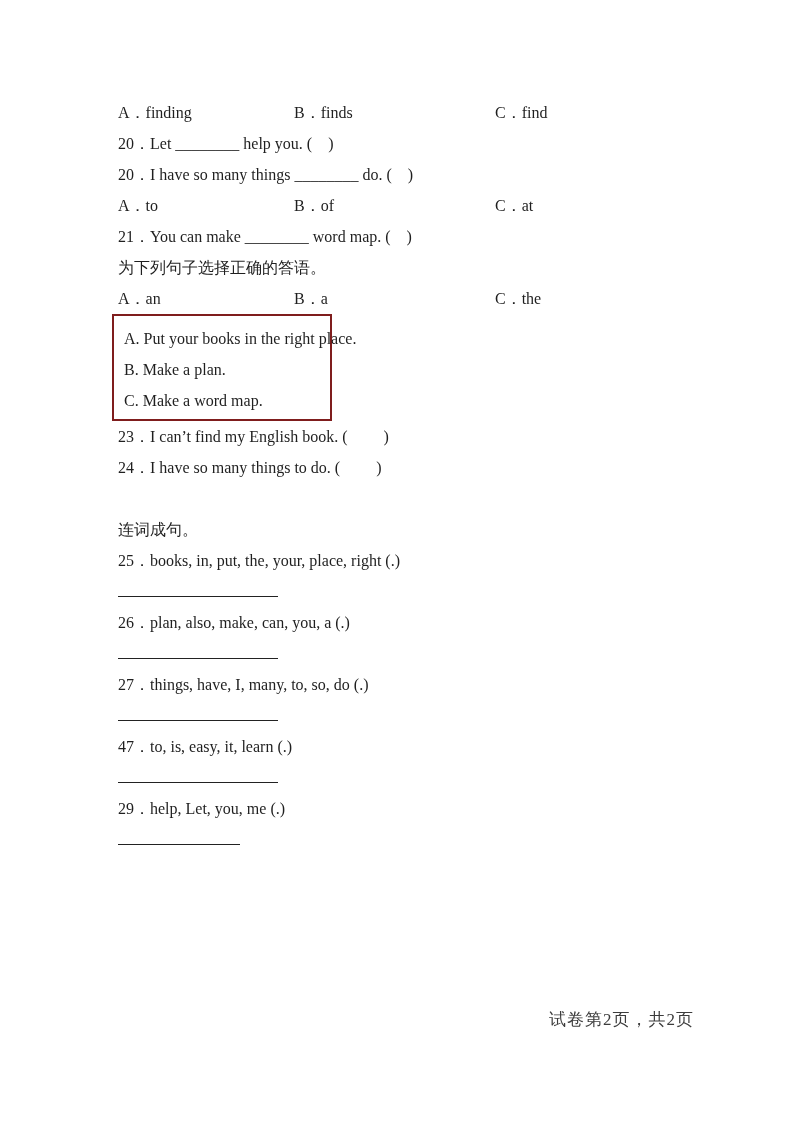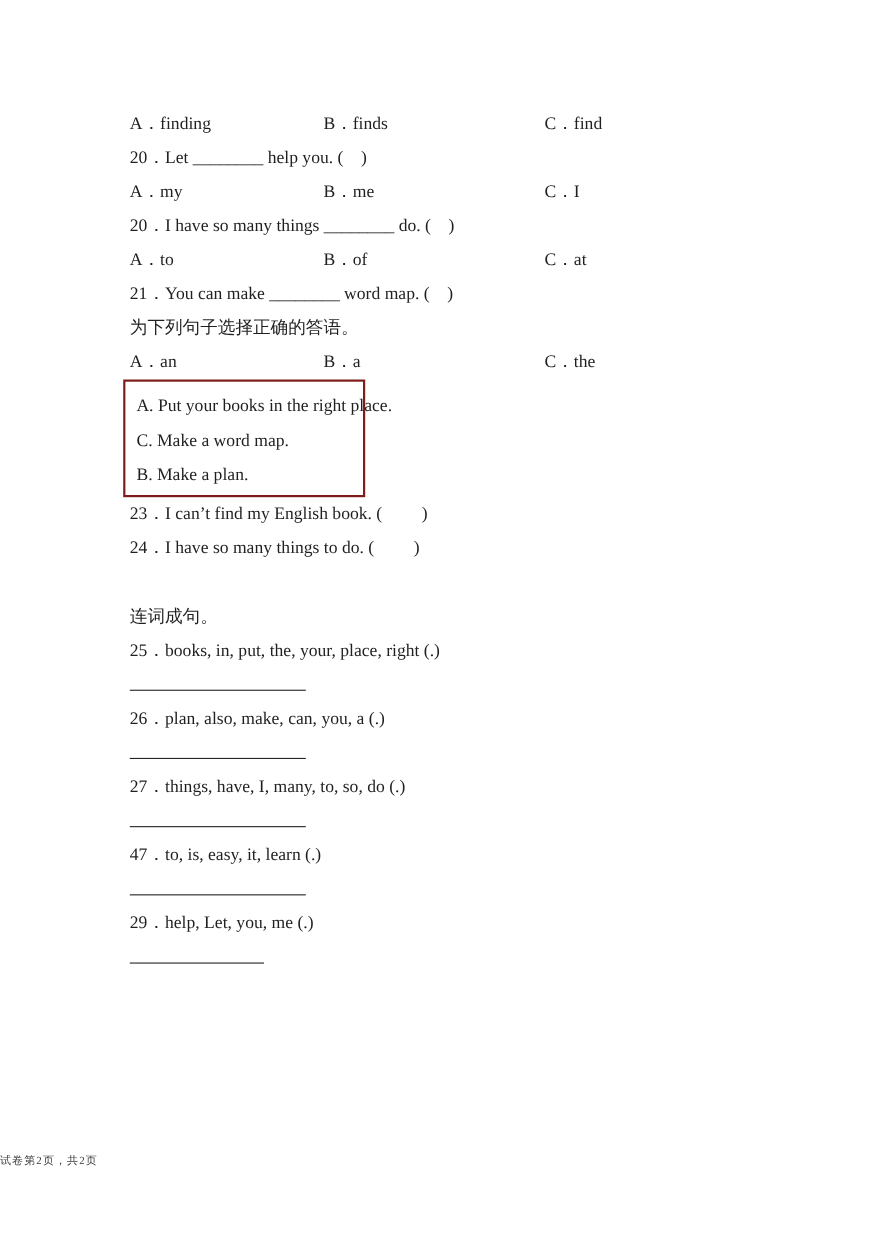--- a/index.html
+++ b/index.html
@@ -28,66 +28,61 @@
   .boxrow{height:31px;line-height:31px;white-space:pre;}
   .spacer{height:31px;}
   .blank{
     display:inline-block;
     width:160px;height:20px;
     border-bottom:1.3px solid #222;
   }
   .blank.short{width:122px;}
   .footer{
     position:absolute;
-    left:0;top:1048px;width:100%;
-    text-align:left;
-    font-size:10px;
+    left:0;top:1008px;width:100%;
+    text-align:right;
+    font-size:17px;
     color:#3c3c3c;
     letter-spacing:1px;
   }
 </style>
 </head>
 <body>
 
 <div class="page">
   <div class="content">
 
     <div class="row opts">
       <span class="opt a">A．finding</span>
       <span class="opt b">B．finds</span>
       <span class="opt c">C．find</span>
     </div>
 
     <div class="row">20．Let ________ help you. (    )</div>
-    <div class="row opts">
-      <span class="opt a">A．my</span>
-      <span class="opt b">B．me</span>
-      <span class="opt c">C．I</span>
-    </div>
 
     <div class="row">20．I have so many things ________ do. (    )</div>
     <div class="row opts">
       <span class="opt a">A．to</span>
       <span class="opt b">B．of</span>
       <span class="opt c">C．at</span>
     </div>
 
     <div class="row">21．You can make ________ word map. (    )</div>
     <div class="row">为下列句子选择正确的答语。</div>
 
     <div class="row opts">
       <span class="opt a">A．an</span>
       <span class="opt b">B．a</span>
       <span class="opt c">C．the</span>
     </div>
 
     <div class="answerbox">
       <div class="boxrow">A. Put your books in the right place.</div>
+      <div class="boxrow">B. Make a plan.</div>
       <div class="boxrow">C. Make a word map.</div>
-      <div class="boxrow">B. Make a plan.</div>
     </div>
 
     <div class="row">23．I can’t find my English book. (         )</div>
     <div class="row">24．I have so many things to do. (         )</div>
 
     <div class="row spacer"></div>
 
     <div class="row">连词成句。</div>
 
     <div class="row">25．books, in, put, the, your, place, right (.)</div>

